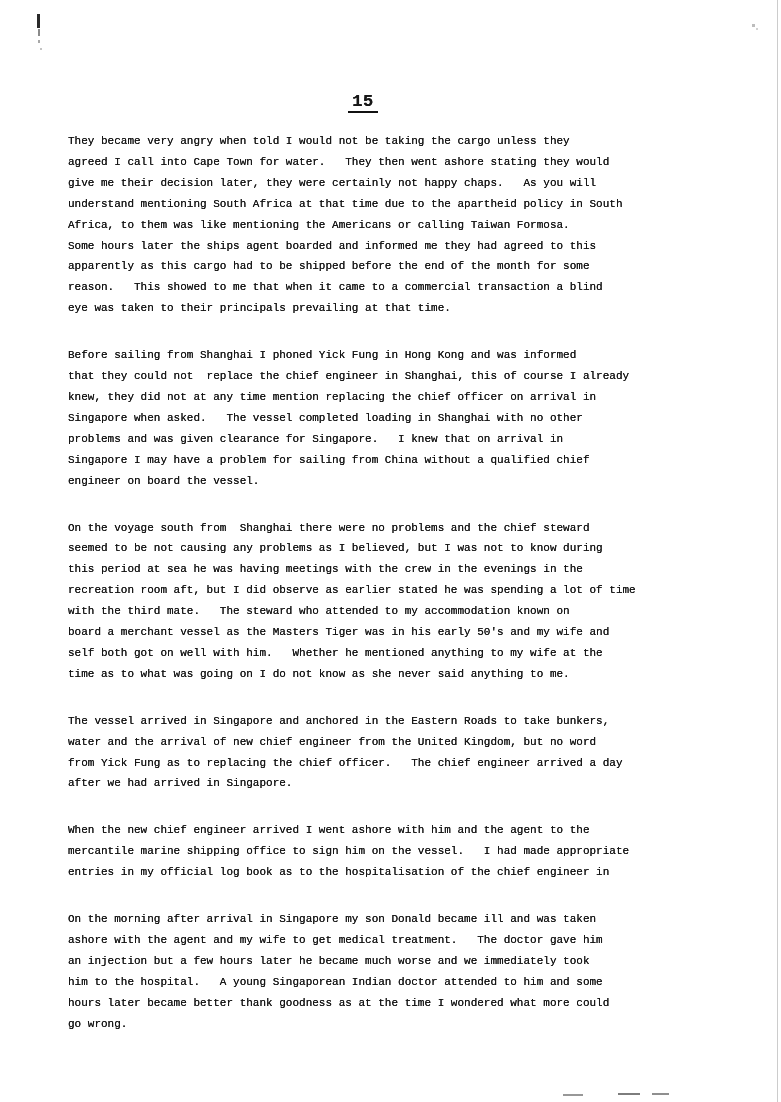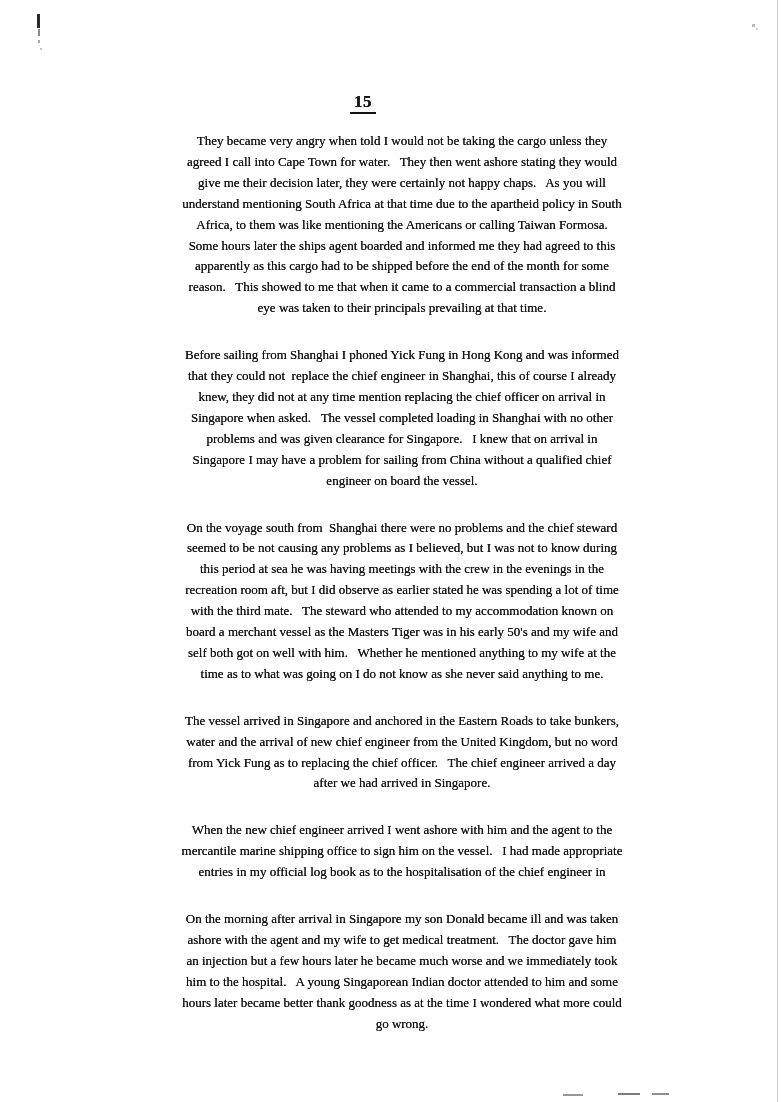--- a/index.html
+++ b/index.html
@@ -6,21 +6,21 @@
     margin: 0;
     padding: 0;
     background: #e9e9e9;
   }
   .page {
     position: relative;
     width: 781px;
     height: 1102px;
     background: #ffffff;
     overflow: hidden;
-    font-family: Liberation Serif, serif;
+    font-family: Liberation Mono, monospace;
     color: #171717;
   }
   .page-number {
     position: absolute;
     left: 68px;
     top: 92px;
     width: 590px;
     text-align: center;
     font-size: 17px;
     font-weight: bold;
@@ -33,25 +33,24 @@
     text-shadow: 0 0 0.3px #000;
   }
   .body-text {
     position: absolute;
     left: 68px;
     top: 131px;
     width: 668px;
   }
   .body-text p {
     margin: 0 0 26px 0;
-    font-size: 13px;
+    font-size: 11px;
     line-height: 20.9px;
     white-space: pre-wrap;
     text-shadow: 0 0 0.35px #1a1a1a;
-    text-align: center;
   }
   
   .artifact { position: absolute; }
   .ink-mark-stroke      { left: 37px;  top: 14px;   width: 3px;  height: 14px;  background: #2a2a2a; }
   .ink-mark-stroke-tail { left: 38px;  top: 29px;   width: 2px;  height: 7px;   background: #8a8a8a; }
   .ink-mark-dot1        { left: 38px;  top: 40px;   width: 2px;  height: 3px;   background: #a8a8a8; }
   .ink-mark-dot2        { left: 40px;  top: 48px;   width: 2px;  height: 2px;   background: #c4c4c4; }
   .speckle-top-right-1  { left: 752px; top: 24px;   width: 3px;  height: 3px;   background: #bdbdbd; }
   .speckle-top-right-2  { left: 756px; top: 28px;   width: 2px;  height: 2px;   background: #d2d2d2; }
   .edge-line            { left: 777px; top: 0;      width: 1px;  height: 1102px; background: #cccccc; }

